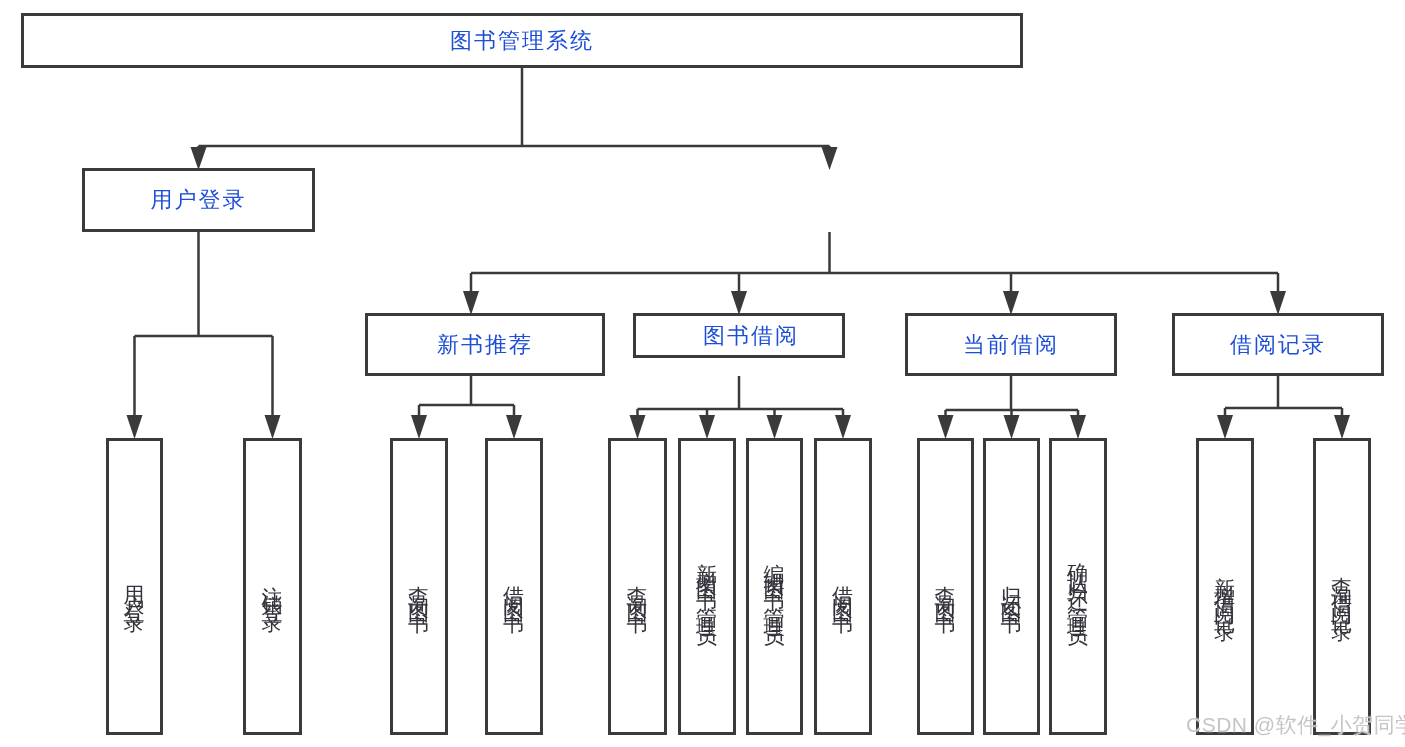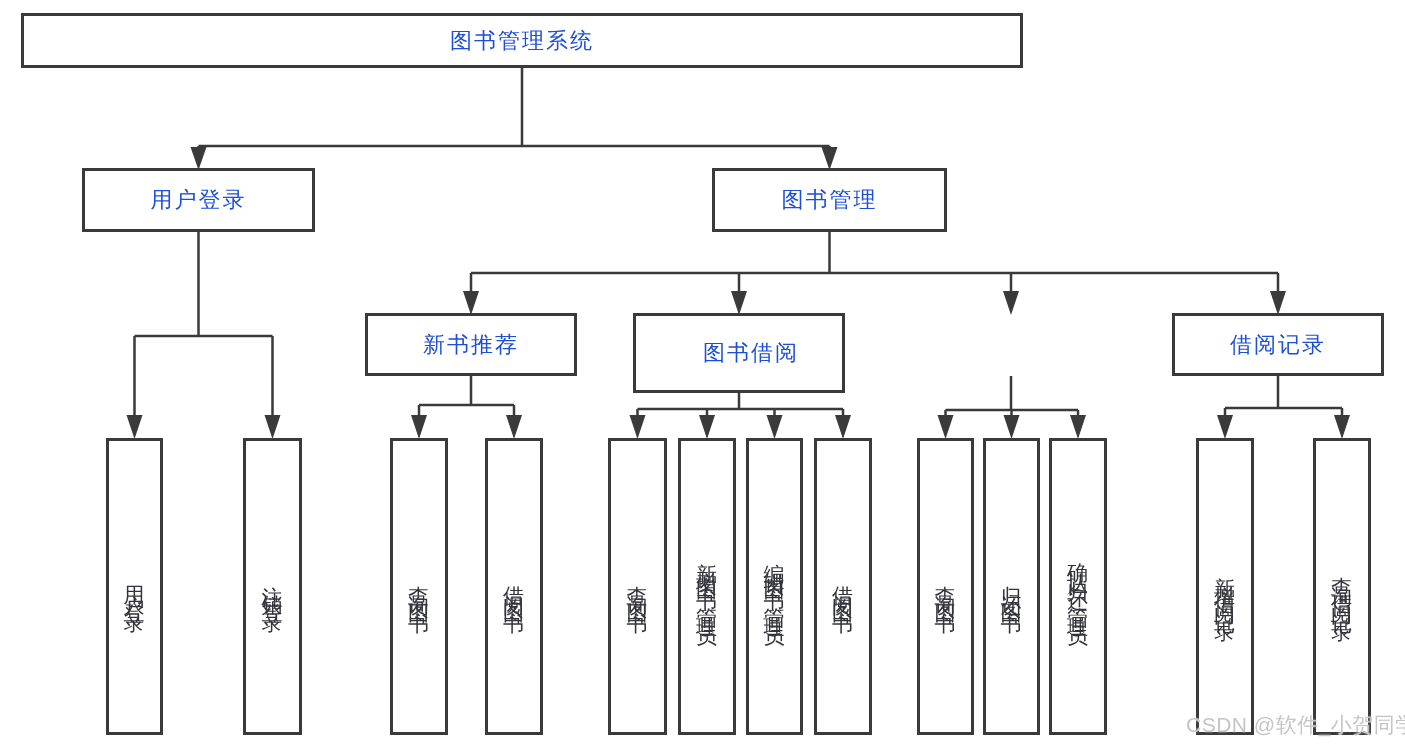--- a/index.html
+++ b/index.html
@@ -97,29 +97,29 @@
     </g>
   </svg>
 
   <div class="node h-node" style="left:21px; top:13px; width:1002px; height:55px;">
     <span class="label">图书管理系统</span>
   </div>
 
   <div class="node h-node" style="left:82px; top:168px; width:233px; height:64px;">
     <span class="label">用户登录</span>
   </div>
-  <div class="node h-node" style="left:712px; top:168px; width:235px; height:64px;">
-    <span class="label">图书管理</span>
-  </div>
 
-  <div class="node h-node" style="left:365px; top:313px; width:212px; height:63px;">
+  <div class="node h-node" style="left:365px; top:313px; width:240px; height:63px;">
     <span class="label">新书推荐</span>
   </div>
-  <div class="node h-node" style="left:633px; top:313px; width:212px; height:80px;padding-left:24px;">
+  <div class="node h-node" style="left:633px; top:313px; width:212px; height:45px;padding-left:24px;">
     <span class="label">图书借阅</span>
+  </div>
+  <div class="node h-node" style="left:905px; top:313px; width:212px; height:63px;">
+    <span class="label">当前借阅</span>
   </div>
   <div class="node h-node" style="left:1172px; top:313px; width:212px; height:63px;">
     <span class="label">借阅记录</span>
   </div>
 
   <div class="node v-node" style="left:106px; top:438px; width:57px; height:297px;">
     <span class="label">用户登录</span>
   </div>
   <div class="node v-node" style="left:243px; top:438px; width:59px; height:297px;">
     <span class="label">注销登录</span>

